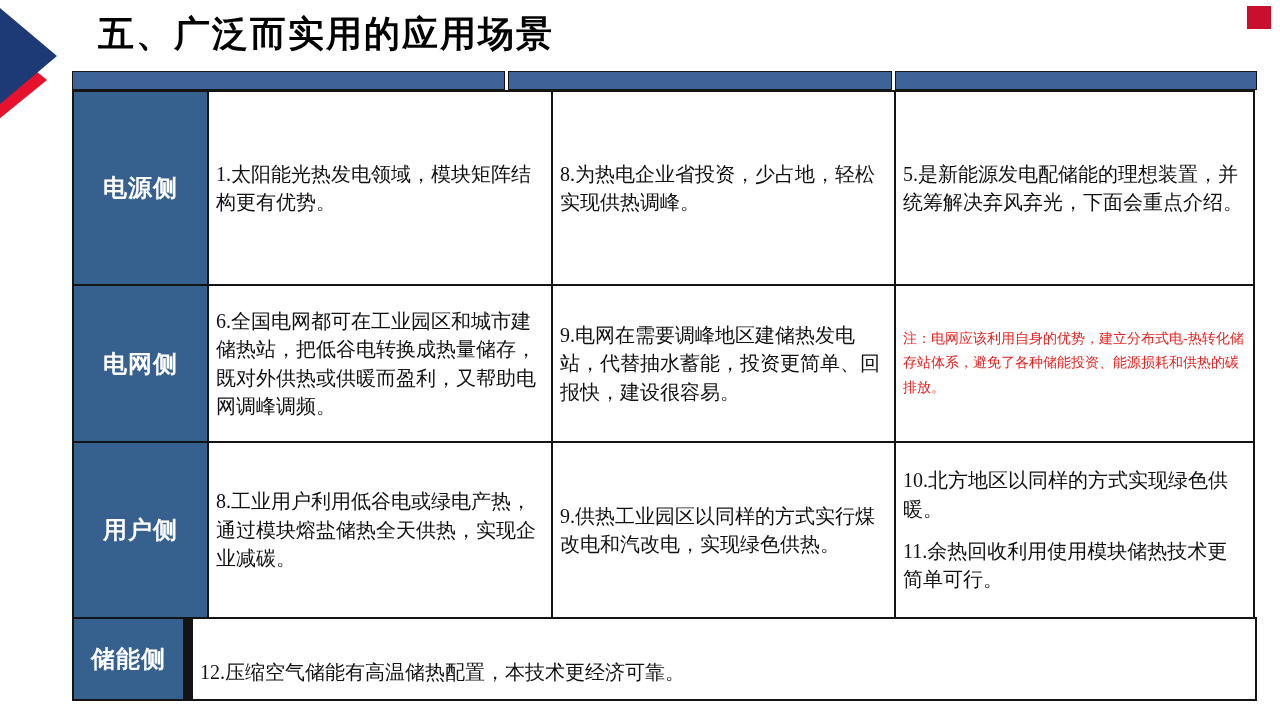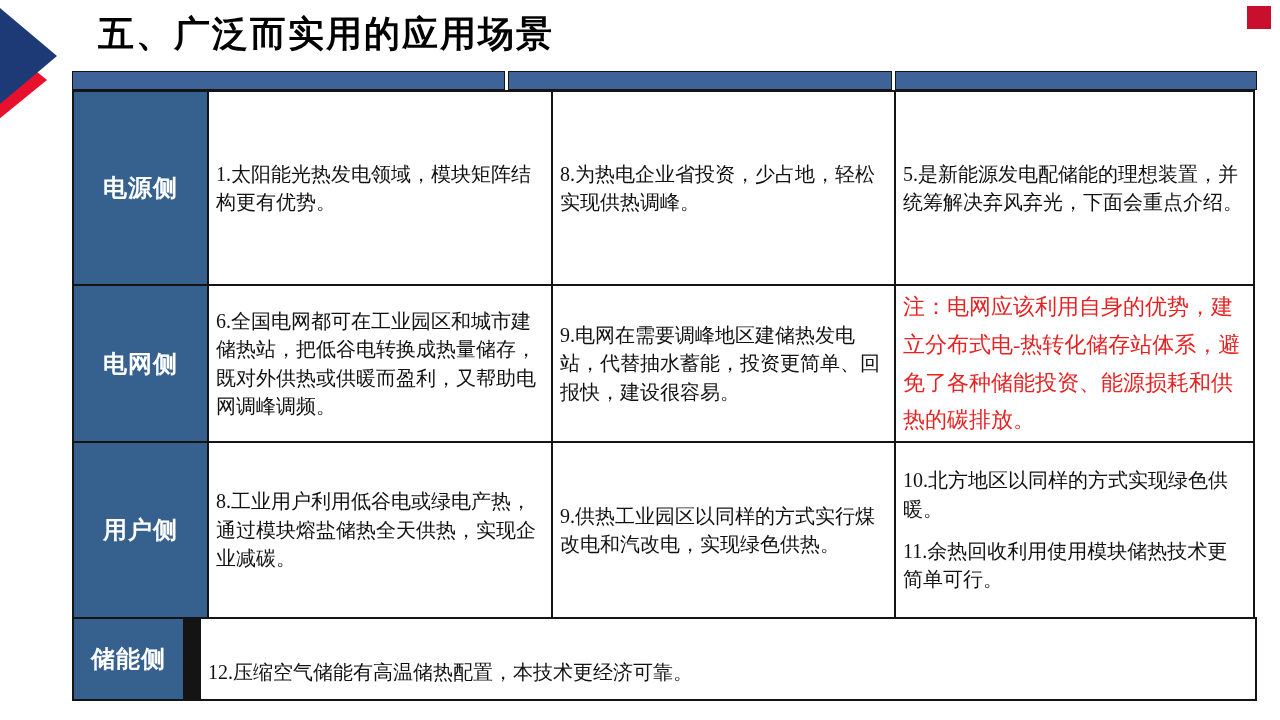--- a/index.html
+++ b/index.html
@@ -29,25 +29,25 @@
          grid-template-rows:192px 155px 174px;
          gap:2px;background:#141414;border:2px solid #141414;}
 
   .cell{background:#ffffff;}
   .label-cell{background:#36618F;color:#ffffff;font-weight:bold;font-size:24px;
               letter-spacing:1px;display:flex;align-items:center;justify-content:center;
               font-family:"Liberation Sans",sans-serif;}
   .content-cell{display:flex;flex-direction:column;justify-content:center;
                 padding:6px 8px 6px 7px;font-size:20px;line-height:1.42;color:#111111;}
   .content-cell p{margin:7px 0;}
-  .content-cell.note p{color:#E62222;font-size:22px;line-height:1.72;margin:4px 0;}
+  .content-cell.note p{color:#E62222;font-size:14px;line-height:1.72;margin:4px 0;}
 
   
   .trow4{position:absolute;left:72px;top:617px;width:1185px;height:84px;box-sizing:border-box;
-         display:flex;gap:18px;background:#141414;border:2px solid #141414;}
+         display:flex;gap:10px;background:#141414;border:2px solid #141414;}
   .trow4 .label-cell{width:109px;flex:none;}
   .trow4 .content-cell{flex:1;justify-content:flex-end;}
 </style>
 </head>
 <body>
 
 <div class="slide">
 
   <div class="logo">
     <div class="logo-red"></div>

